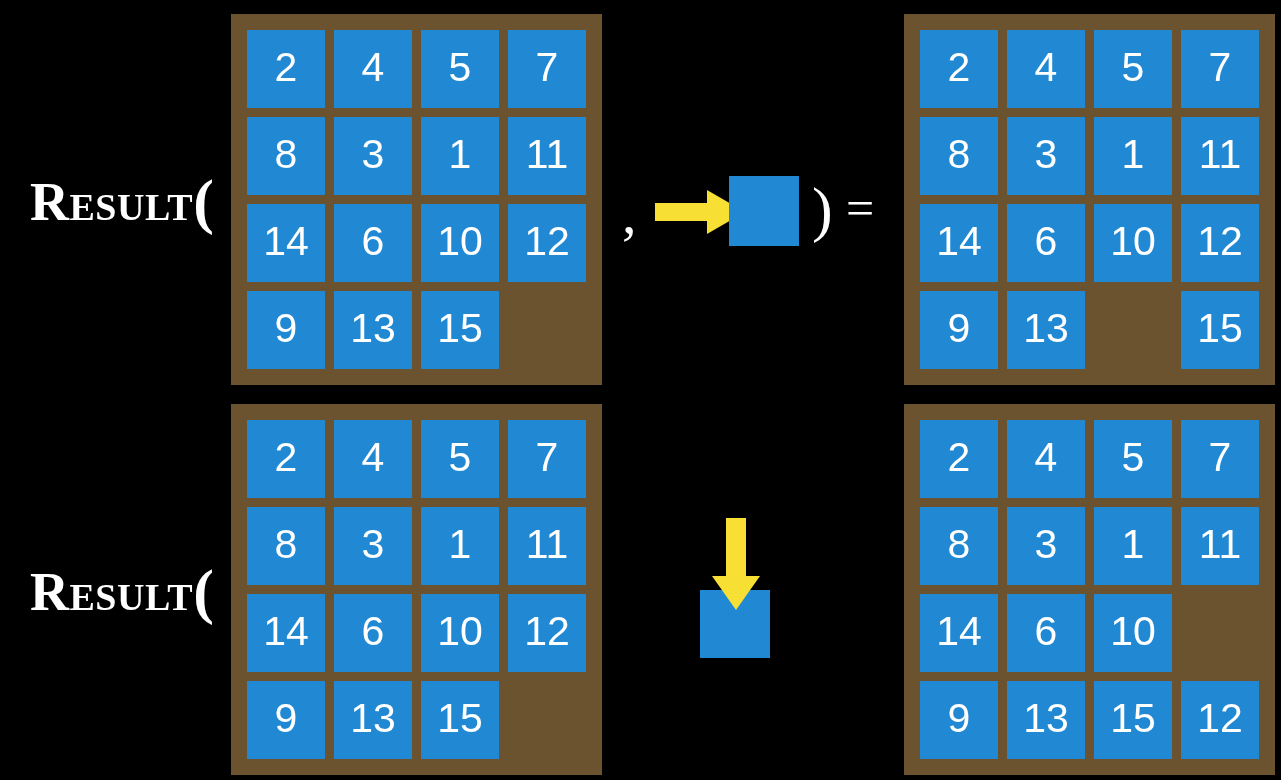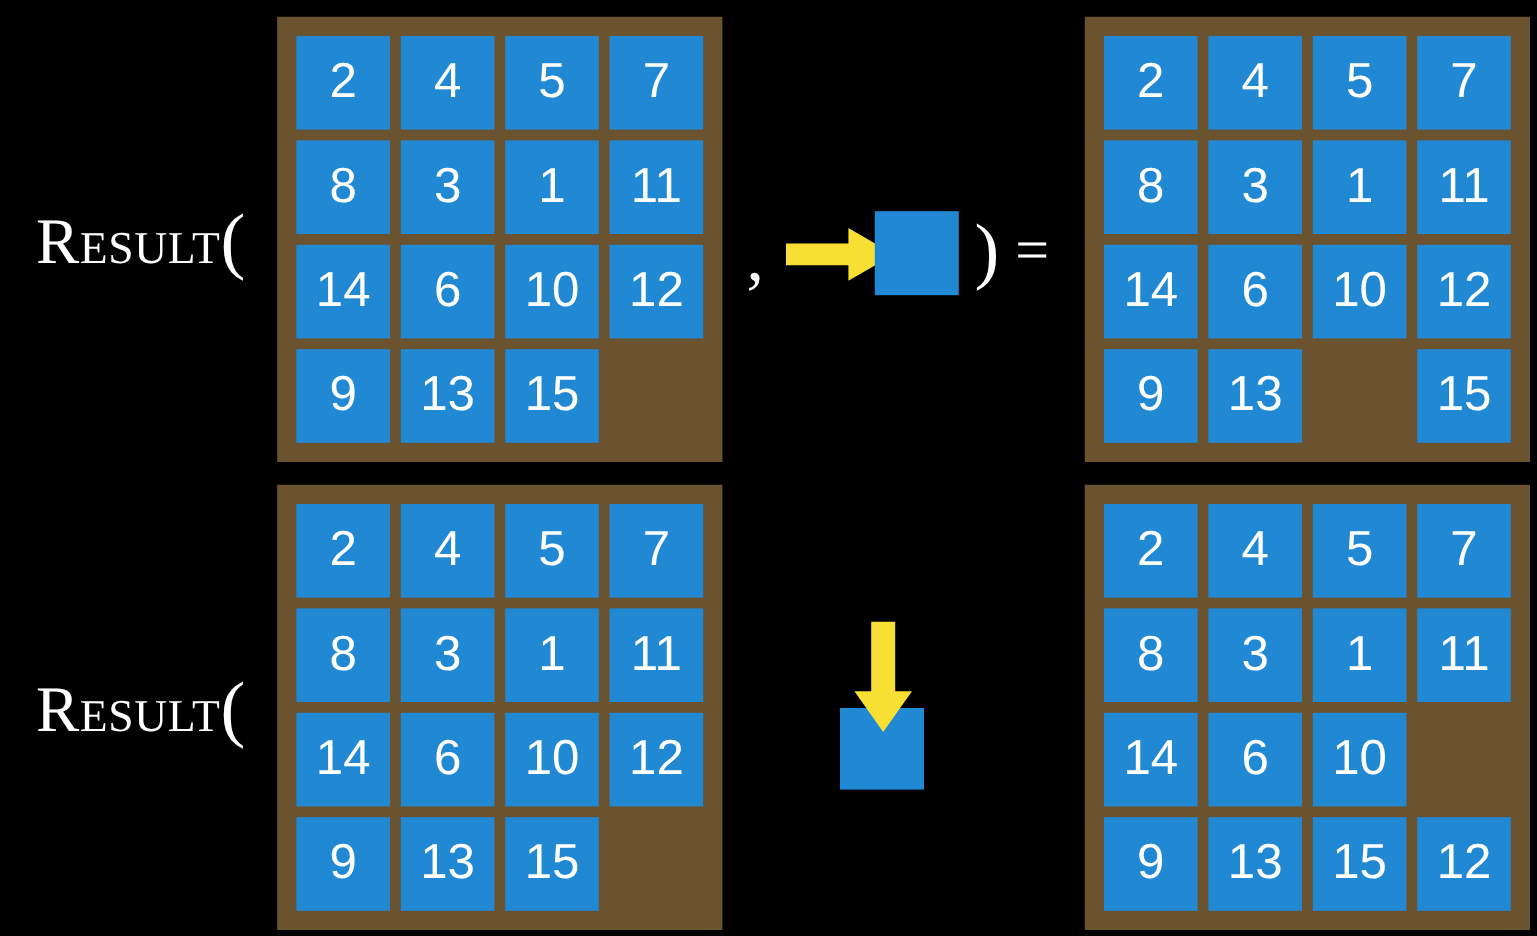--- a/index.html
+++ b/index.html
@@ -20,21 +20,21 @@
     height: 780px;
     background: #000000;
   }
 
   
   .result-label {
     position: absolute;
     color: #ffffff;
     font-family: "Liberation Serif", "DejaVu Serif", serif;
     font-variant: small-caps;
-    font-weight: 400;
+    font-weight: 700;
     letter-spacing: 0.5px;
     white-space: nowrap;
     line-height: 1;
     text-align: center;
   }
   .result-word {
     font-size: 54px;
   }
   .result-paren {
     font-size: 62px;

